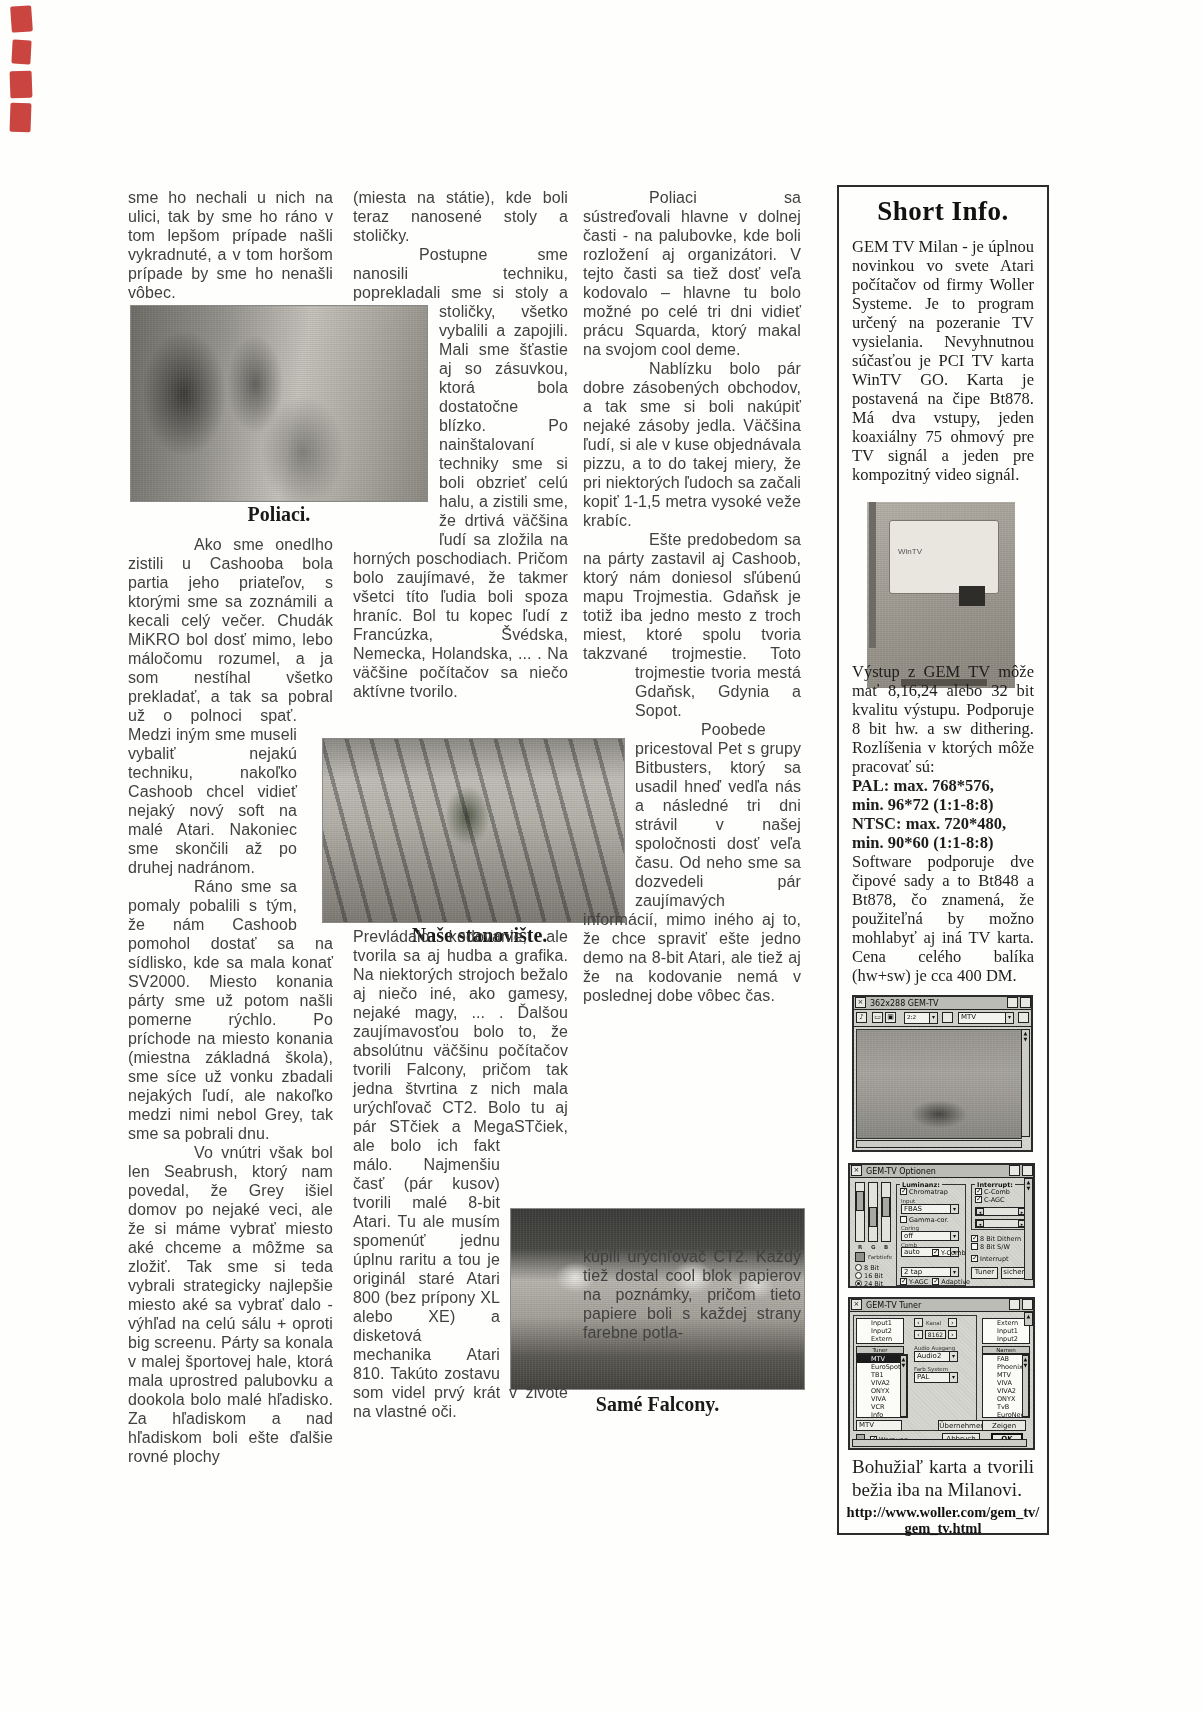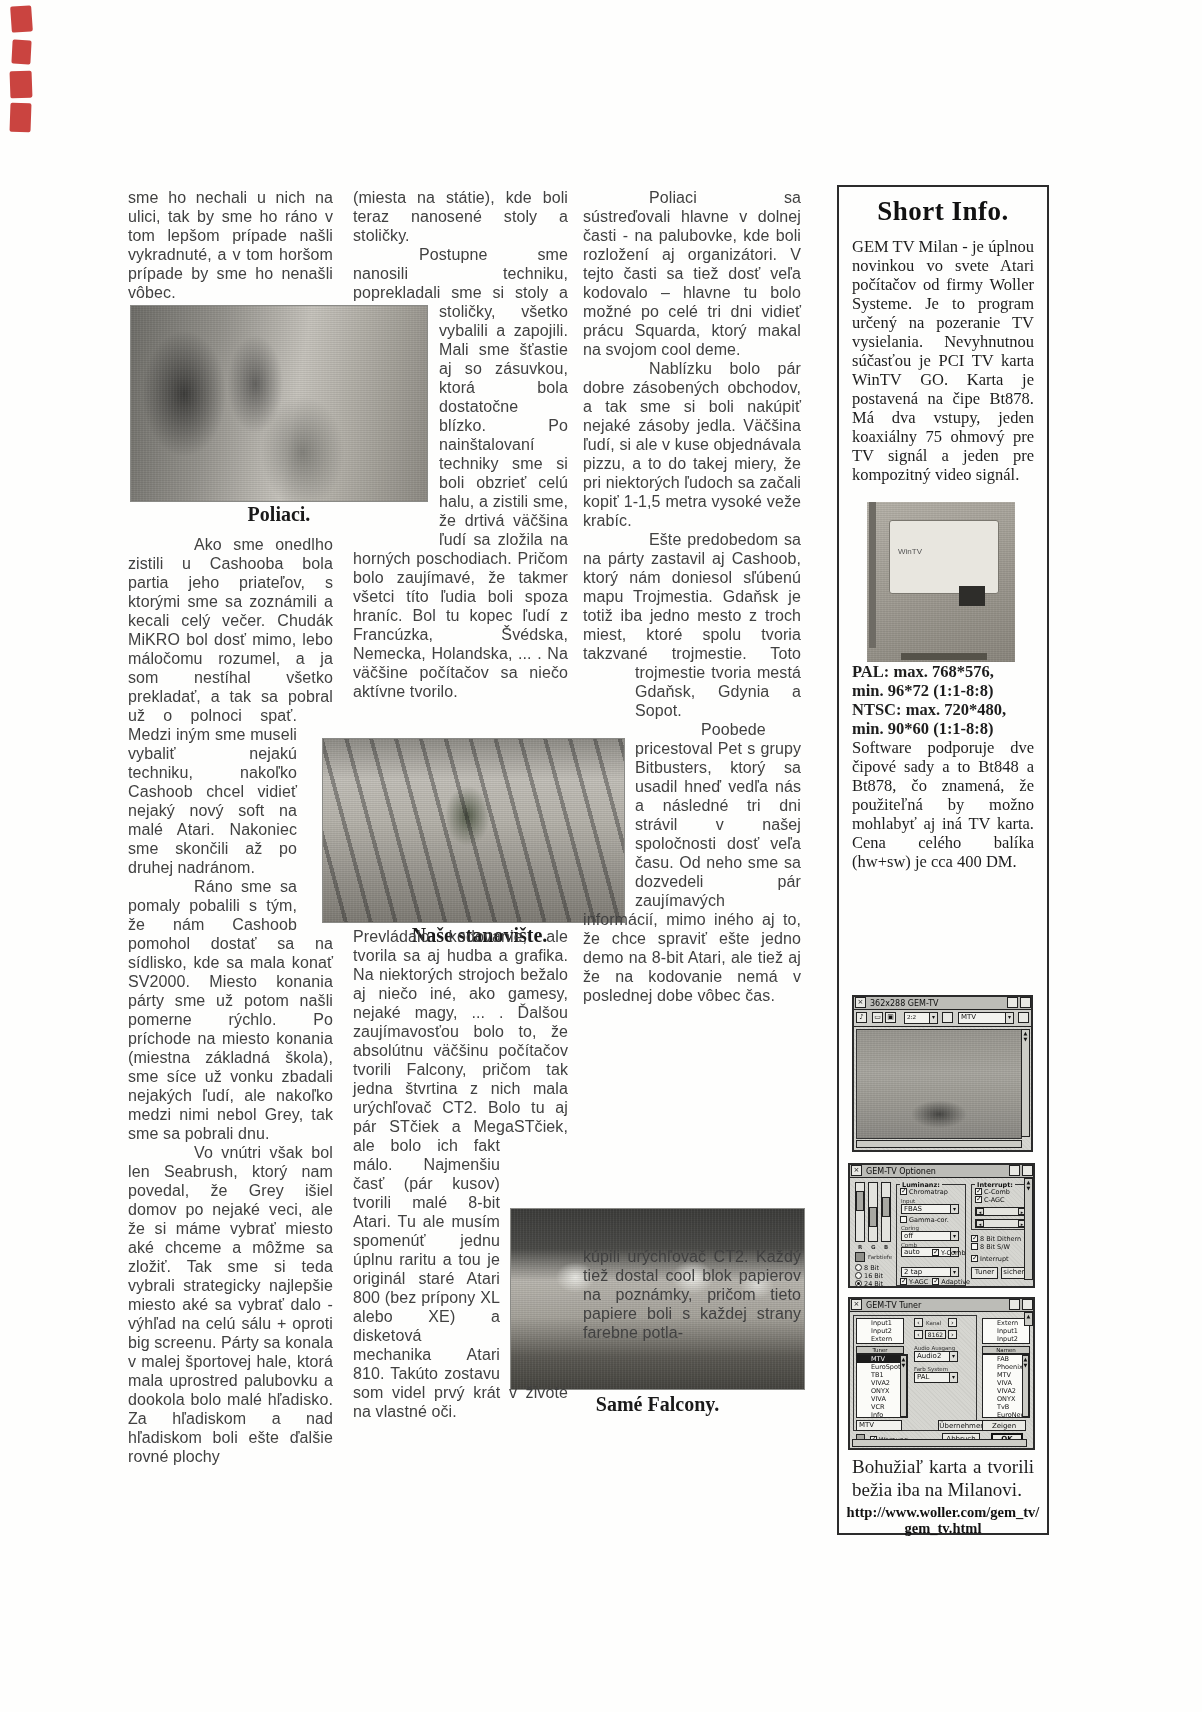--- a/index.html
+++ b/index.html
@@ -134,33 +134,34 @@
   <p class="ind">Poobede pricestoval Pet s grupy Bitbusters, ktorý sa usadil hneď vedľa nás a následné tri dni strávil v našej spoločnosti dosť veľa času. Od neho sme sa dozvedeli pár zaujímavých informácií, mimo iného aj to, že chce spraviť ešte jedno demo na 8-bit Atari, ale tiež aj že na kodovanie nemá v poslednej dobe vôbec čas.</p>
   <div class="gap" style="height:242px;"></div>
   <p>kúpili urýchľovač CT2. Každý tiež dostal cool blok papierov na poznámky, pričom tieto papiere boli s každej strany farebne potla-</p>
 </div>
 
 <div class="sibox">
   <div class="si-title">Short Info.</div>
   <p class="sip">GEM TV Milan - je úplnou novinkou vo svete Atari počítačov od firmy Woller Systeme. Je to program určený na pozeranie TV vysielania. Nevyhnutnou súčasťou je PCI TV karta WinTV GO. Karta je postavená na čipe Bt878. Má dva vstupy, jeden koaxiálny 75 ohmový pre TV signál a jeden pre kompozitný video signál.</p>
 </div>
 
-<div class="photo" style="left:867px;top:502px;width:148px;height:160px;border:none;
+<div class="photo" style="left:867px;top:502px;width:148px;height:186px;border:none;
      background:linear-gradient(160deg,#b6b2a9 0%,#9d9990 55%,#8a867d 100%);">
   <div class="grain"></div>
   <div style="position:absolute;left:2px;top:0;width:7px;height:146px;background:#6e6b64;"></div>
   <div style="position:absolute;left:22px;top:18px;width:100px;height:46px;background:#e8e6df;border:1px solid #7a776f;border-radius:3px;font-size:8px;color:#555;text-align:left;padding:26px 0 0 8px;">
     <span>WinTV</span>
   </div>
   <div style="position:absolute;left:92px;top:84px;width:26px;height:20px;background:#2e2d2a;"></div>
   <div style="position:absolute;left:34px;bottom:2px;width:86px;height:7px;background:#555249;"></div>
 </div>
 
 <div style="position:absolute;left:839px;top:662px;width:208px;">
   <p class="sip">
+    <span>Výstup z GEM TV môže mať 8,16,24 alebo 32 bit kvalitu výstupu. Podporuje 8 bit hw. a sw dithering. Rozlíšenia v ktorých môže pracovať sú:</span>
     <span class="sib">PAL: max. 768*576,</span>
     <span class="sib">min. 96*72 (1:1-8:8)</span>
     <span class="sib">NTSC: max. 720*480,</span>
     <span class="sib">min. 90*60 (1:1-8:8)</span>
     <span>Software podporuje dve čipové sady a to Bt848 a Bt878, čo znamená, že použiteľná by možno mohlabyť aj iná TV karta. Cena celého balíka (hw+sw) je cca 400 DM.</span>
   </p>
 </div>
 
 <div class="shot" style="left:852px;top:995px;width:181px;height:157px;">
   <div class="tb">

